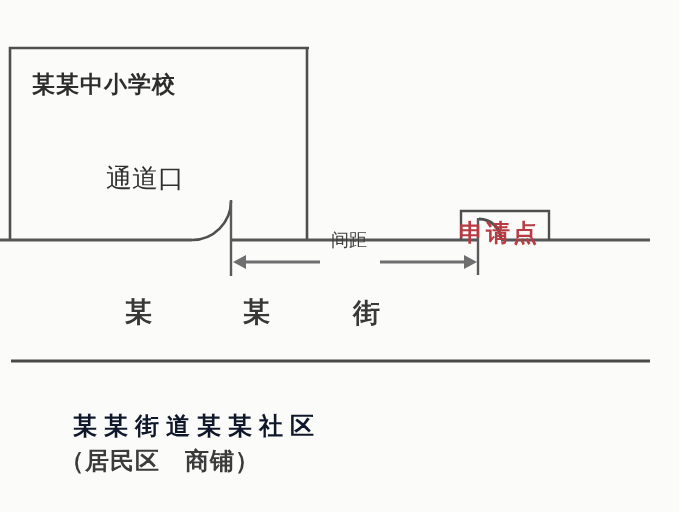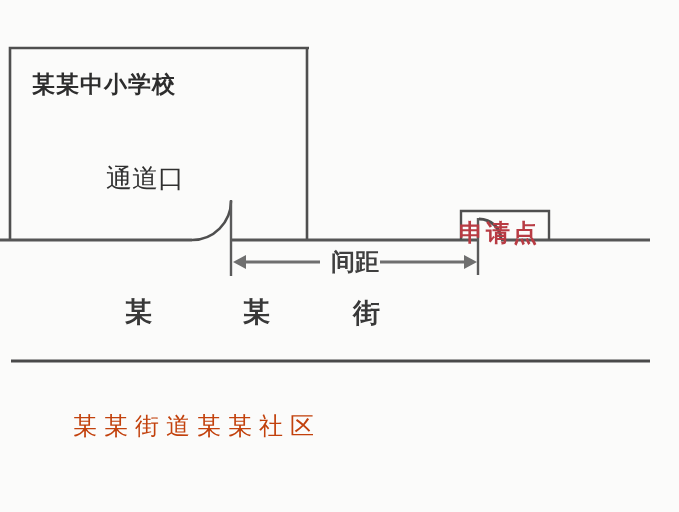--- a/index.html
+++ b/index.html
@@ -41,40 +41,40 @@
   }
   .applicant-label {
     left: 459px; top: 176px;
     font-size: 24px;
     font-weight: bold;
     letter-spacing: 3px;
     color: #b83b43;
     margin-top: 44px;
   }
   .distance-label {
-    left: 331px; top: 249px;
-    font-size: 24px;
-    font-weight: 700;
+    left: 331px; top: 230px;
+    font-size: 18px;
+    font-weight: 400;
     color: #3f3f3f;
   }
   .street-char {
     top: 297px;
     font-size: 27px;
     font-weight: bold;
     color: #383838;
   }
   .street-char.c0 { left: 125px; }
   .street-char.c1 { left: 243px; }
   .street-char.c2 { left: 353px; top: 298px; }
   .community-line1 {
     left: 73px; top: 413px;
     font-size: 24px;
-    font-weight: normal;
+    font-weight: bold;
     letter-spacing: 7px;
-    color: #c2410c;
+    color: #0f172a;
   }
   .community-line2 {
     left: 60px; top: 448px;
     font-size: 24px;
     font-weight: bold;
     letter-spacing: 1px;
     color: #3b3b3b;
   }
 </style>
 </head>
@@ -109,14 +109,15 @@
   <div class="lbl applicant-label">申请点</div>
 
   <div class="lbl distance-label">间距</div>
 
   <div class="lbl street-char c0">某</div>
   <div class="lbl street-char c1">某</div>
   <div class="lbl street-char c2">街</div>
 
   <div class="lbl community-line1">某某街道某某社区</div>
 
+  <div class="lbl community-line2">（居民区　商铺）</div>
 
 </div>
 
 </body></html>

